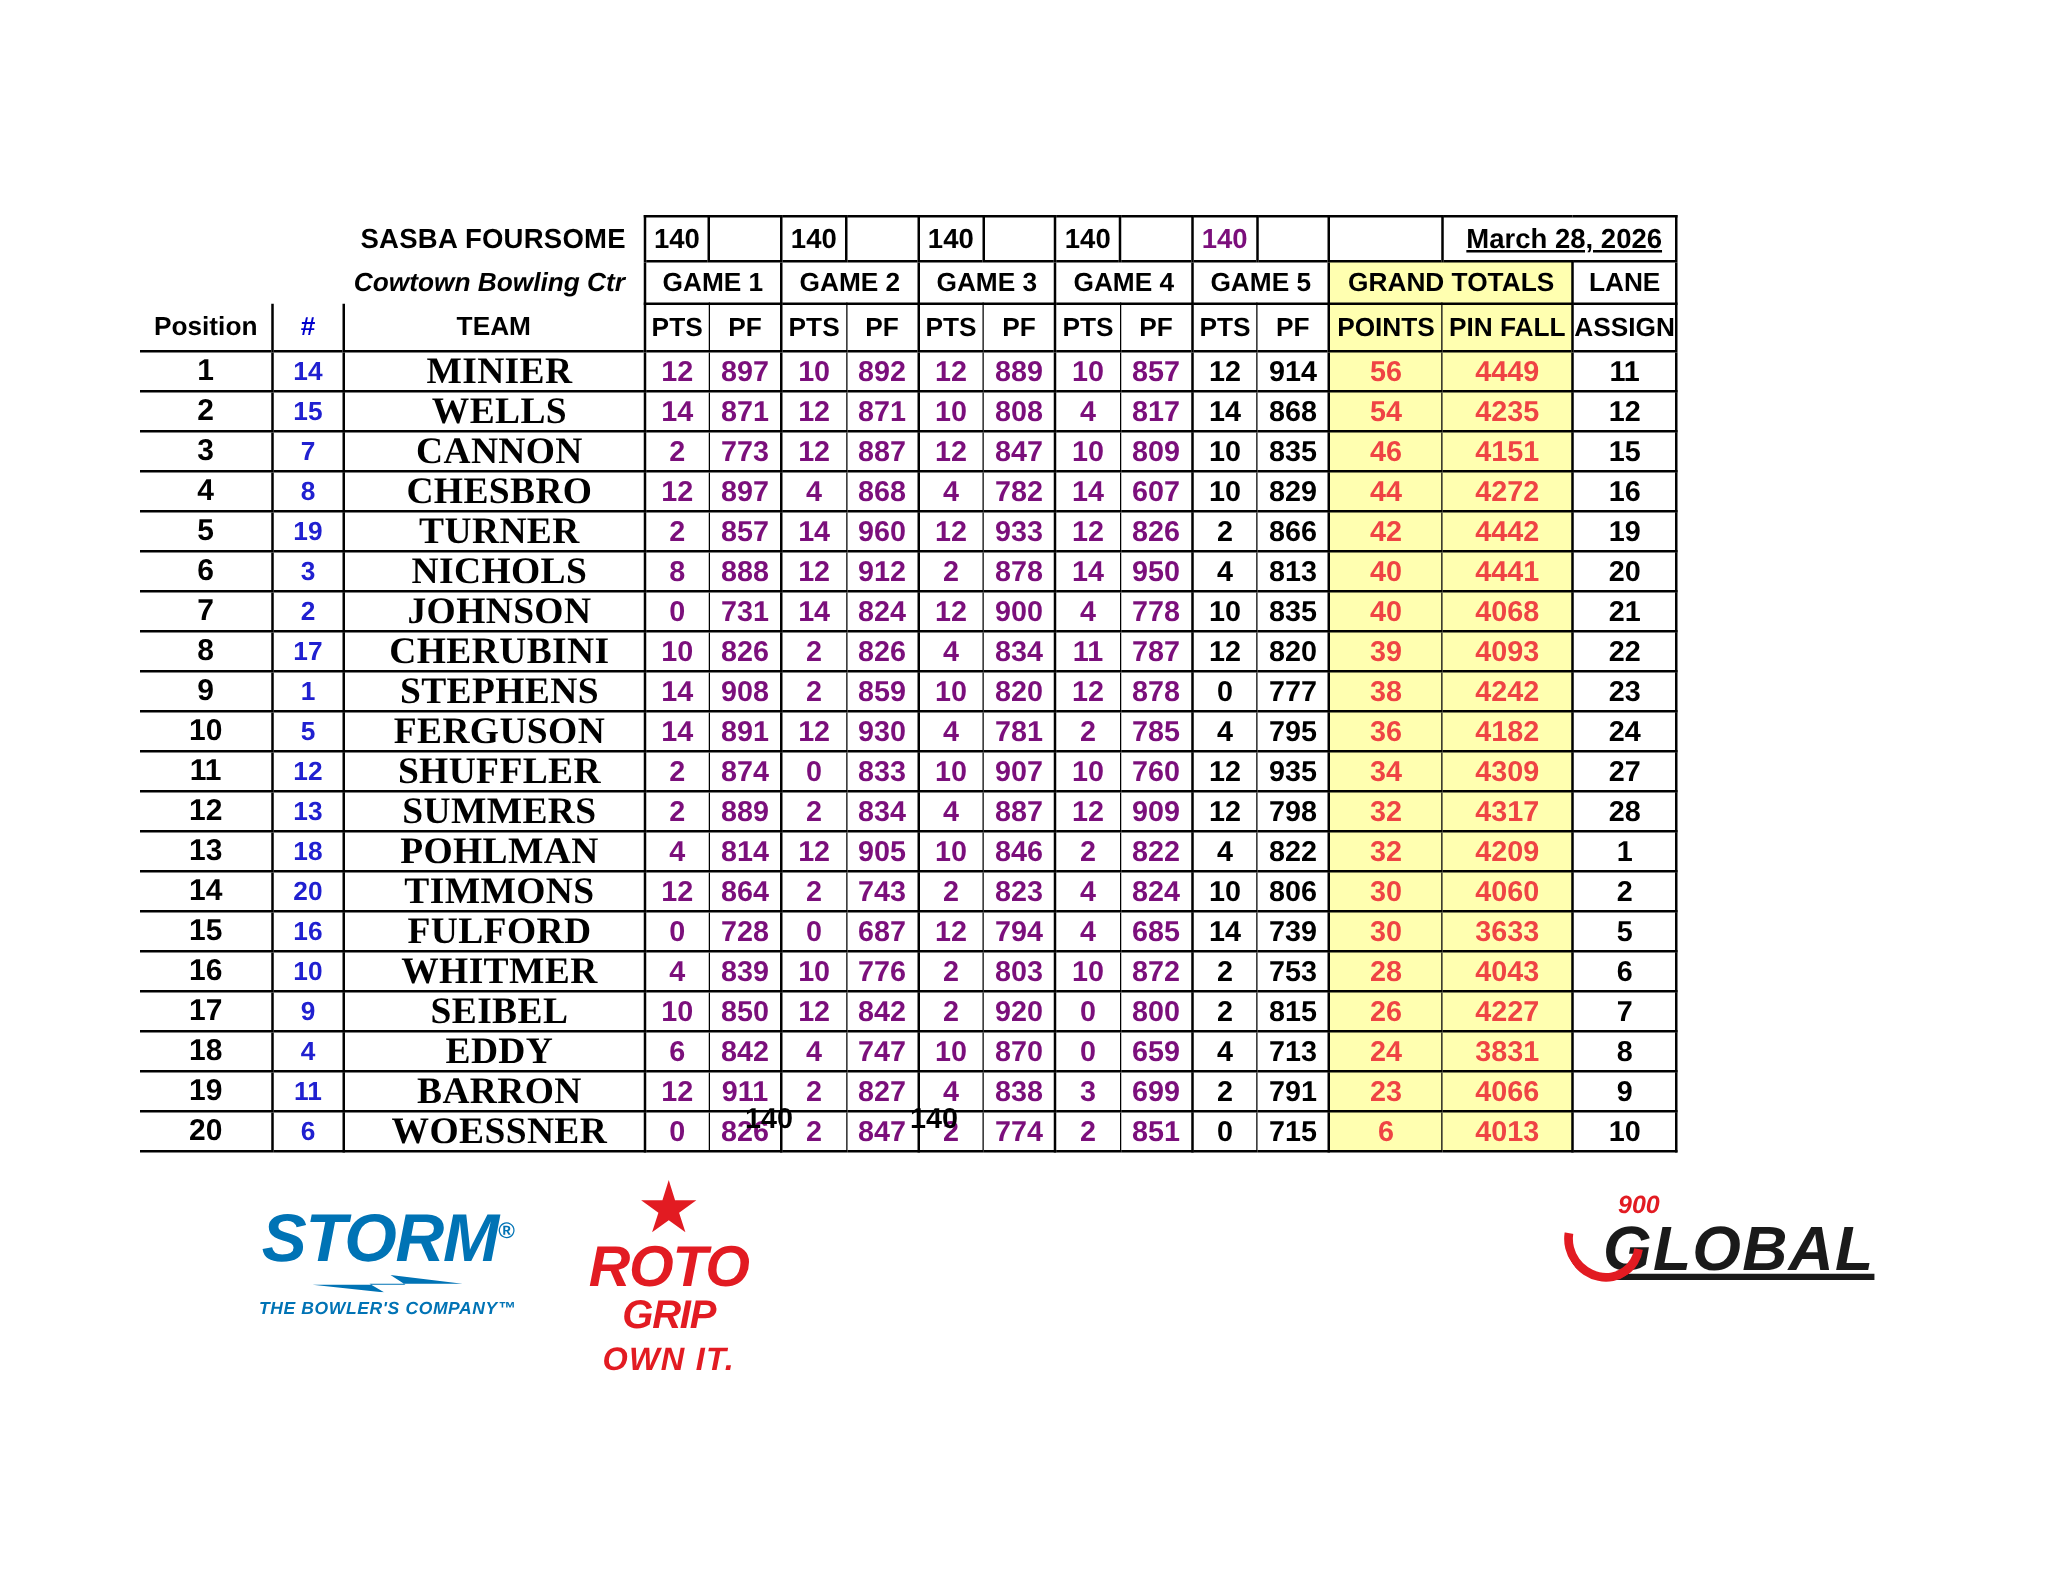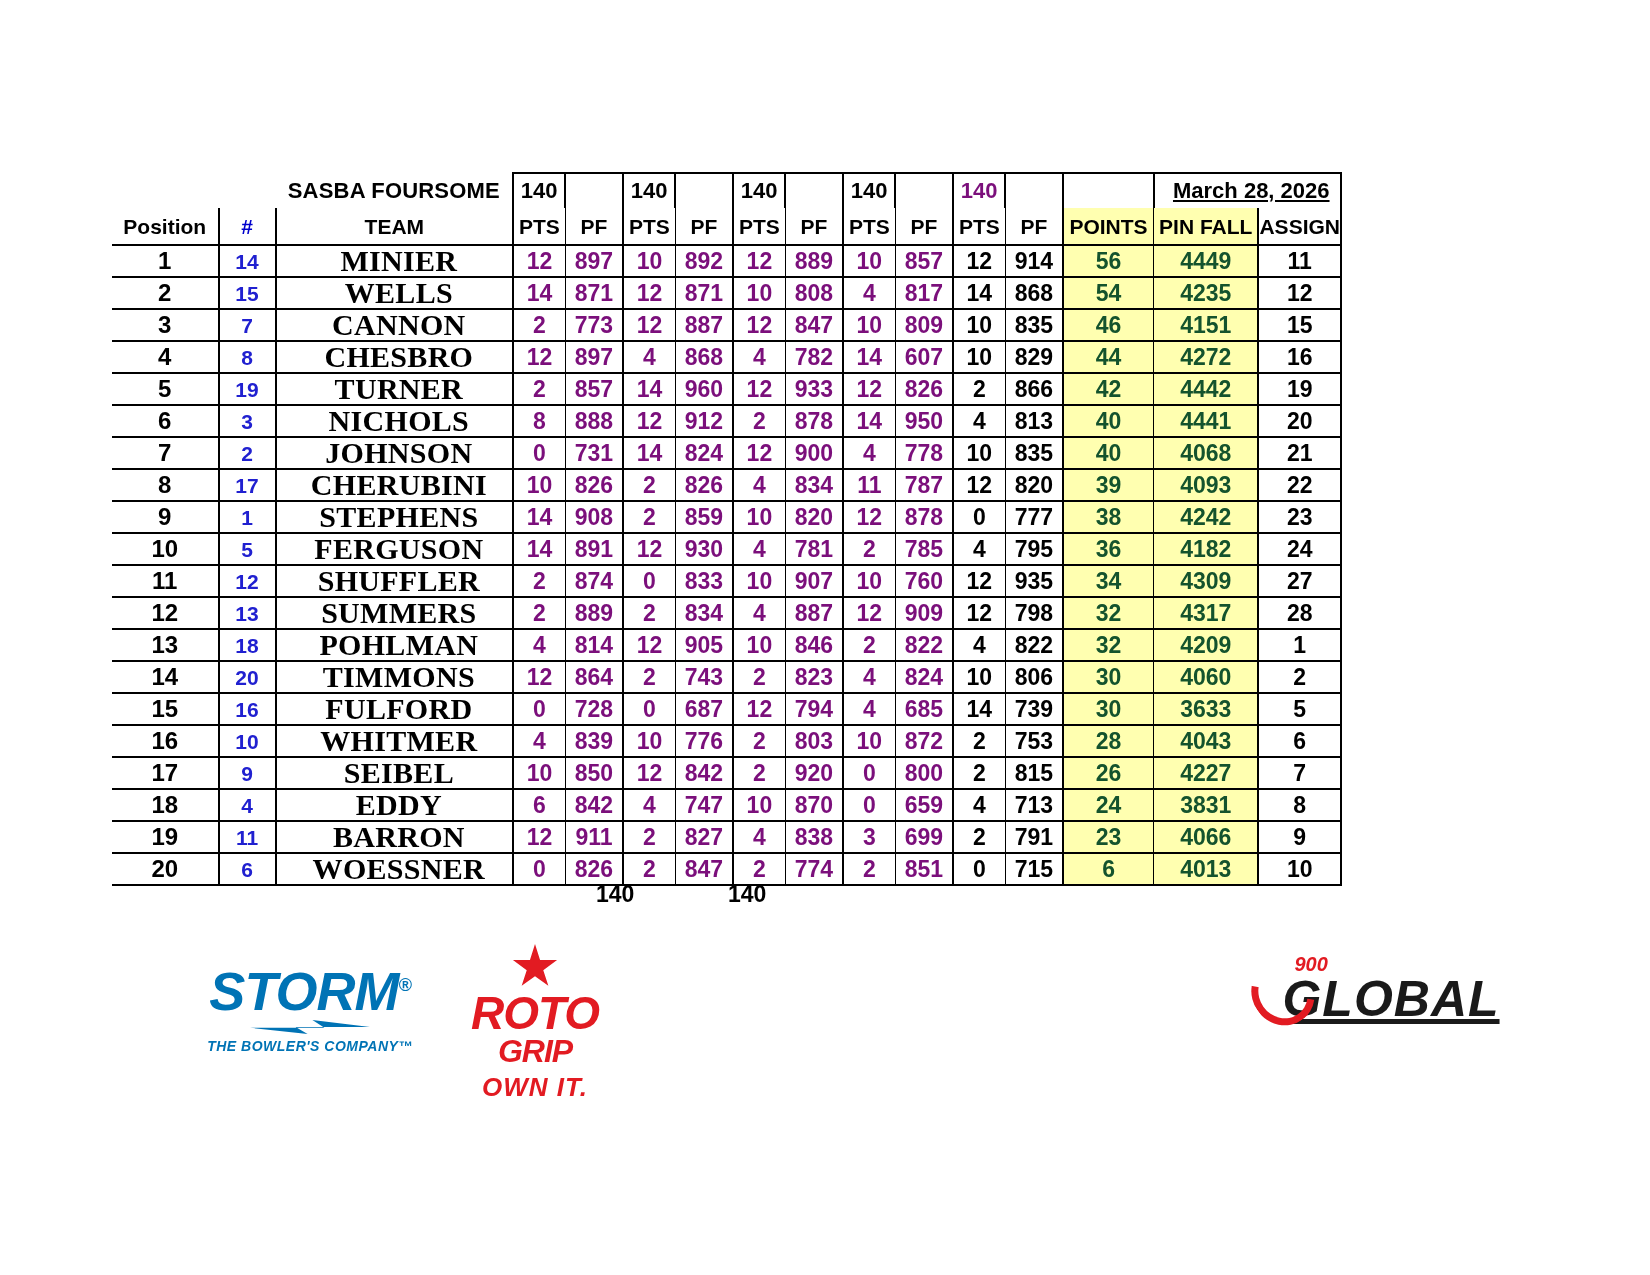--- a/index.html
+++ b/index.html
@@ -102,21 +102,21 @@
   .cell-team {
     font-family: "Liberation Serif", serif;
     font-size: 30px;
     font-weight: bold;
     text-align: left;
     padding-left: 9px !important;
     letter-spacing: .3px;
   }
   .cell-purple { font-size: 23px; color: #7b0f7b; }
   .cell-black  { font-size: 23px; color: #000000; }
-  .cell-tot    { font-size: 23px; color: #14532d; }
+  .cell-tot    { font-size: 23px; color: #ef4444; }
   .cell-lane   { font-size: 23px; color: #000000; }
 
   
   .footer140 {
     position: absolute;
     font-size: 23px;
     font-weight: bold;
     color: #000;
     font-family: "Liberation Sans", sans-serif;
   }
@@ -262,20 +262,32 @@
         <td class="bt br hcap">140</td>
         <td class="br bt"></td>
         <td class="bt br hcap">140</td>
         <td class="br bt"></td>
         <td class="bt br hcap-purple">140</td>
         <td class="br bt"></td>
         <td class="br bt"></td>
         <td class="bt date-cell br" colspan="2">March 28, 2026</td>
       </tr>
 
+      <tr class="hdr-game">
+        <td class="nob"></td>
+        <td class="nob"></td>
+        <td class="nob title-sub">Cowtown Bowling Ctr</td>
+        <td class="bl bt bb br" colspan="2">GAME 1</td>
+        <td class="bt bb br" colspan="2">GAME 2</td>
+        <td class="bt bb br" colspan="2">GAME 3</td>
+        <td class="bt bb br" colspan="2">GAME 4</td>
+        <td class="bt bb br" colspan="2">GAME 5</td>
+        <td class="bt bb br yellow" colspan="2">GRAND TOTALS</td>
+        <td class="bt bb br">LANE</td>
+      </tr>
 
       <tr class="hdr-cols">
         <td class="lbl-position">Position</td>
         <td class="bl br lbl-hash">#</td>
         <td class="br lbl-team">TEAM</td>
 
         <td class="brt">PTS</td>
         <td class="br">PF</td>
         <td class="brt">PTS</td>
         <td class="br">PF</td>

